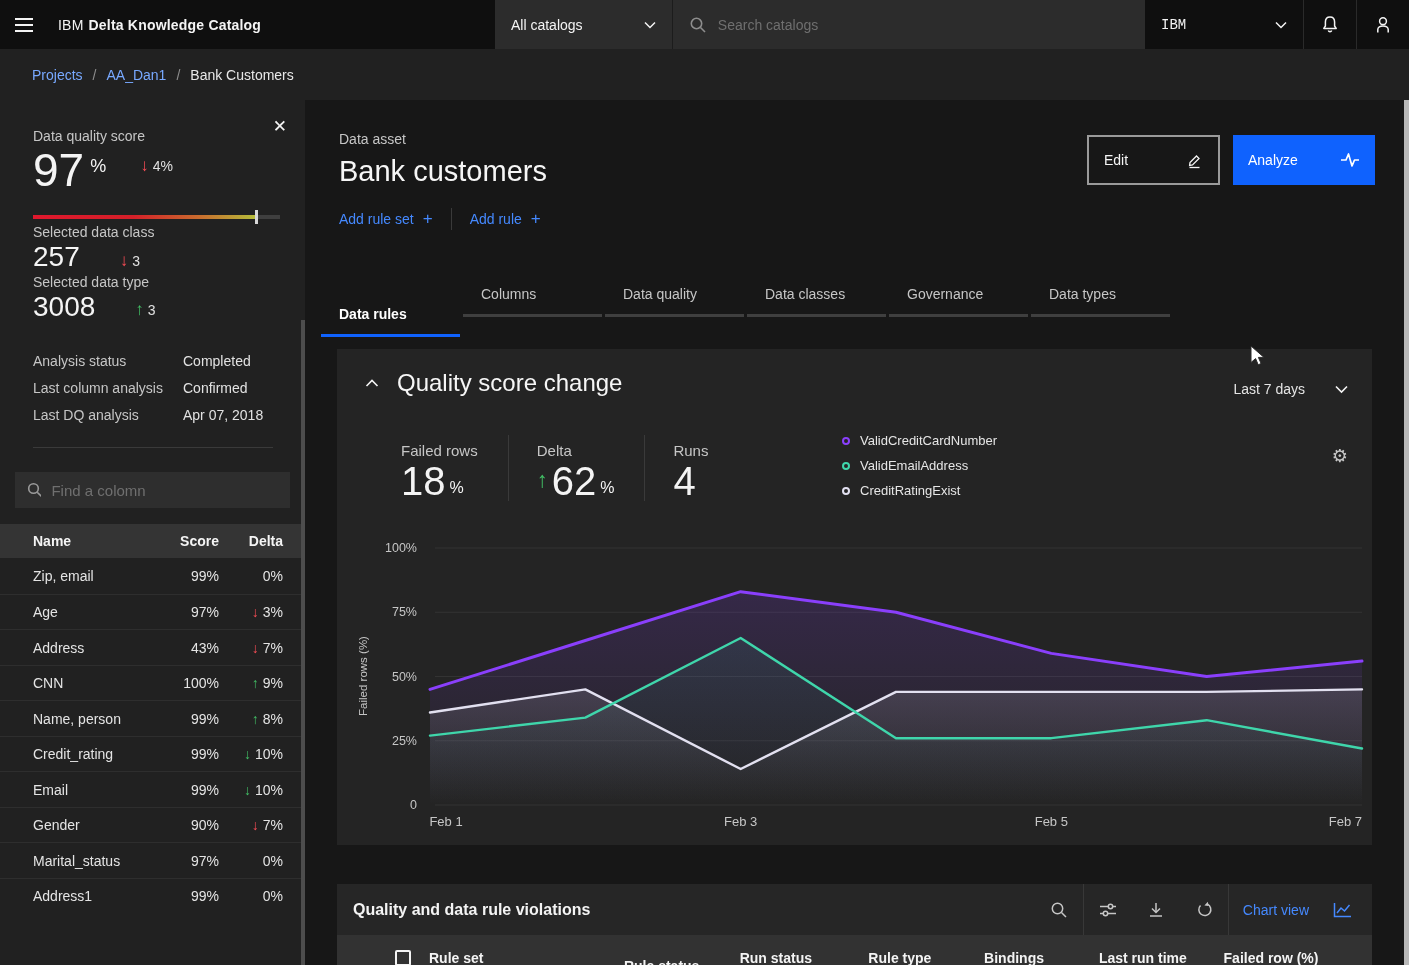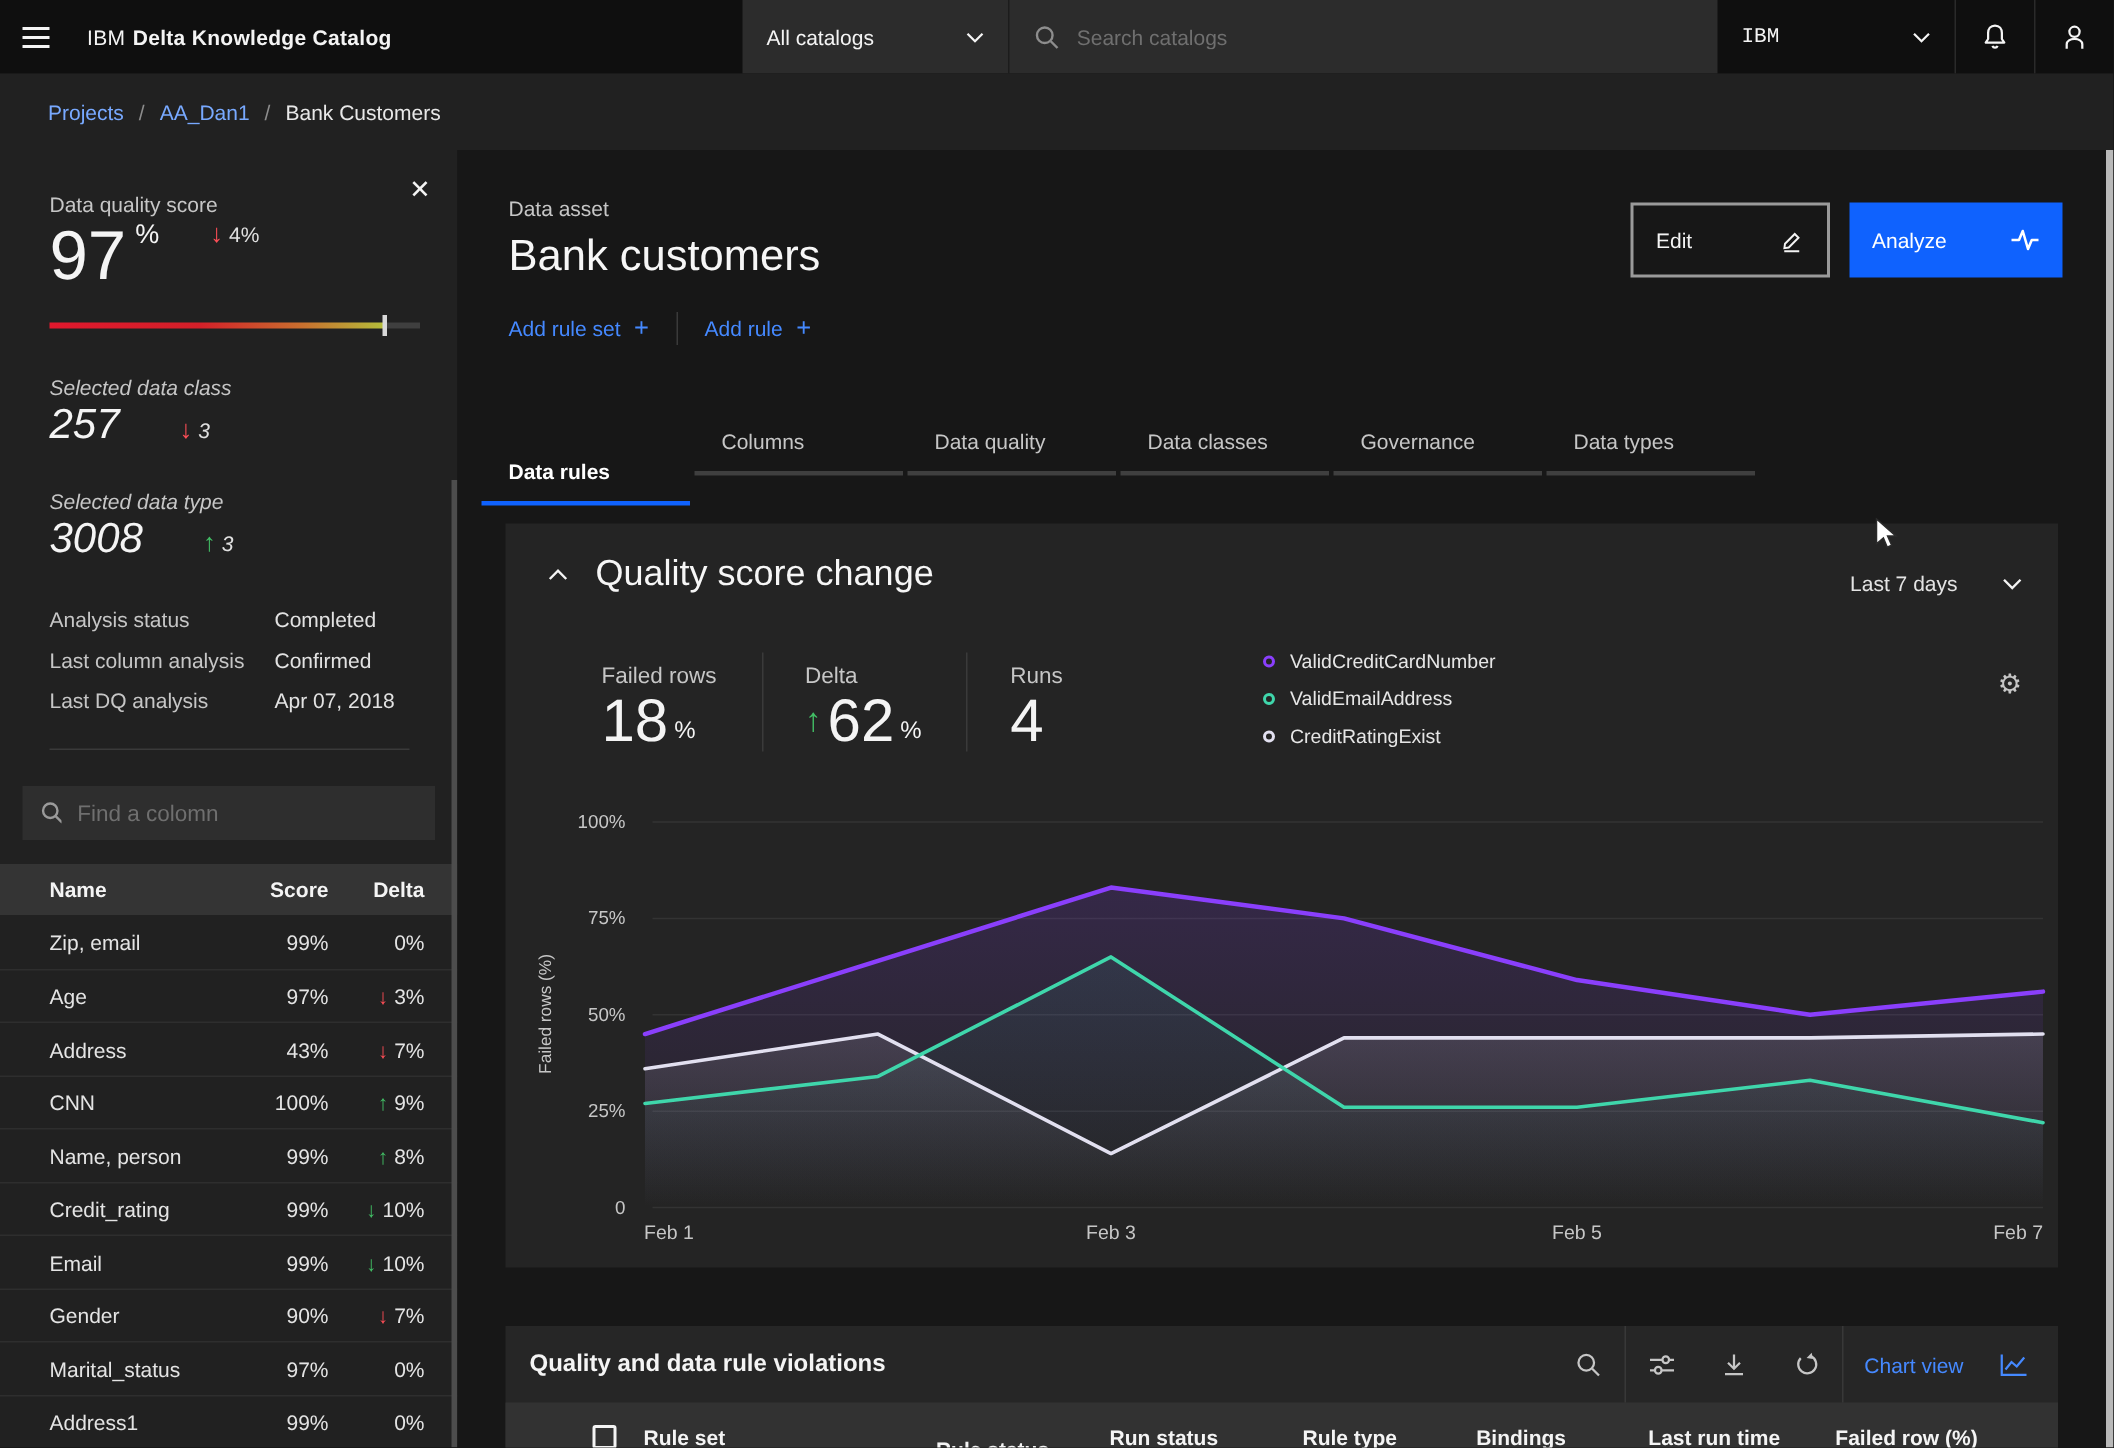--- a/index.html
+++ b/index.html
@@ -31,31 +31,31 @@
   .breadcrumb{position:absolute;left:0;top:49px;width:1409px;height:51px;background:var(--panel);display:flex;align-items:center;padding-left:32px;gap:10px;font-size:14px;}
   .breadcrumb a{color:var(--bclink);text-decoration:none;cursor:pointer;}
   .breadcrumb .sep{color:var(--dim);}
   .breadcrumb .current{color:#e8e8e8;}
 
   
   .sidebar{position:absolute;left:0;top:100px;width:305px;height:865px;background:var(--panel);overflow:hidden;}
   .sb-pad{padding:28px 32px 0 33px;position:relative;}
   .sb-close{position:absolute;right:18px;top:18px;font-size:17px;color:var(--text);cursor:pointer;line-height:1;}
   .sb-label{font-size:14px;color:var(--muted);}
-  .score-row{display:flex;align-items:flex-start;gap:6px;margin-top:2px;}
+  .score-row{display:flex;align-items:center;gap:6px;margin-top:2px;}
   .score-val{font-size:46px;font-weight:300;line-height:1.05;}
   .score-unit{font-size:18px;color:var(--text);padding-bottom:7px;}
   .delta{display:flex;align-items:center;gap:4px;font-size:14px;color:#e0e0e0;padding-bottom:9px;margin-left:28px;}
   .delta .arrow{font-size:17px;}
   .red{color:var(--red);} .green{color:var(--green);}
   .gradebar{position:relative;margin-top:16px;height:14px;}
   .gradebar .grad{position:absolute;left:0;top:5px;width:223px;height:4px;background:linear-gradient(90deg,#e0182d 0%,#d42029 45%,#c96e2e 75%,#b5bd3a 100%);}
   .gradebar .tail{position:absolute;left:225px;top:5px;width:22px;height:4px;background:#3f3f3f;}
   .gradebar .mark{position:absolute;left:222px;top:0;width:3px;height:14px;background:#d8d8d8;}
-  .metric{margin-top:26px;font-style:italic;}
+  .metric{}
   .metric-row{display:flex;align-items:flex-end;gap:6px;}
   .metric-val{font-size:28px;font-weight:300;line-height:1.2;}
   .metric .delta{padding-bottom:3px;margin-left:34px;}
   .status{margin-top:30px;display:grid;grid-template-columns:150px auto;row-gap:11px;font-size:14px;}
   .status .lab{color:var(--muted);} .status .val{color:#e2e2e2;}
   .sb-div{border-top:1px solid var(--divider);margin-top:24px;}
   .sb-search{margin:24px 15px 16px 15px;height:36px;background:#2e2e2e;display:flex;align-items:center;gap:10px;padding:0 12px;}
   .sb-search input{background:transparent;border:none;outline:none;color:var(--text);font-size:15px;font-family:inherit;width:100%;}
   .sb-search input::placeholder{color:#6f6f6f;}
   .t-head{display:flex;align-items:center;height:34px;background:var(--hdr-row);font-size:14px;font-weight:700;}

